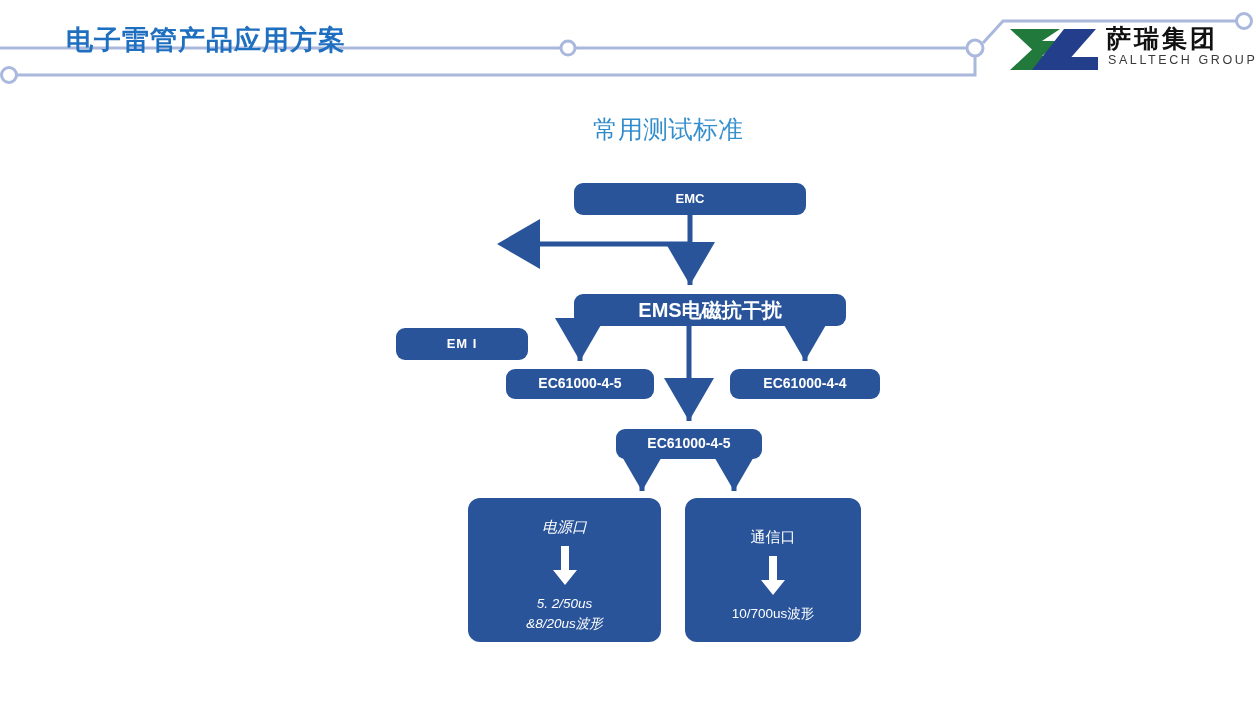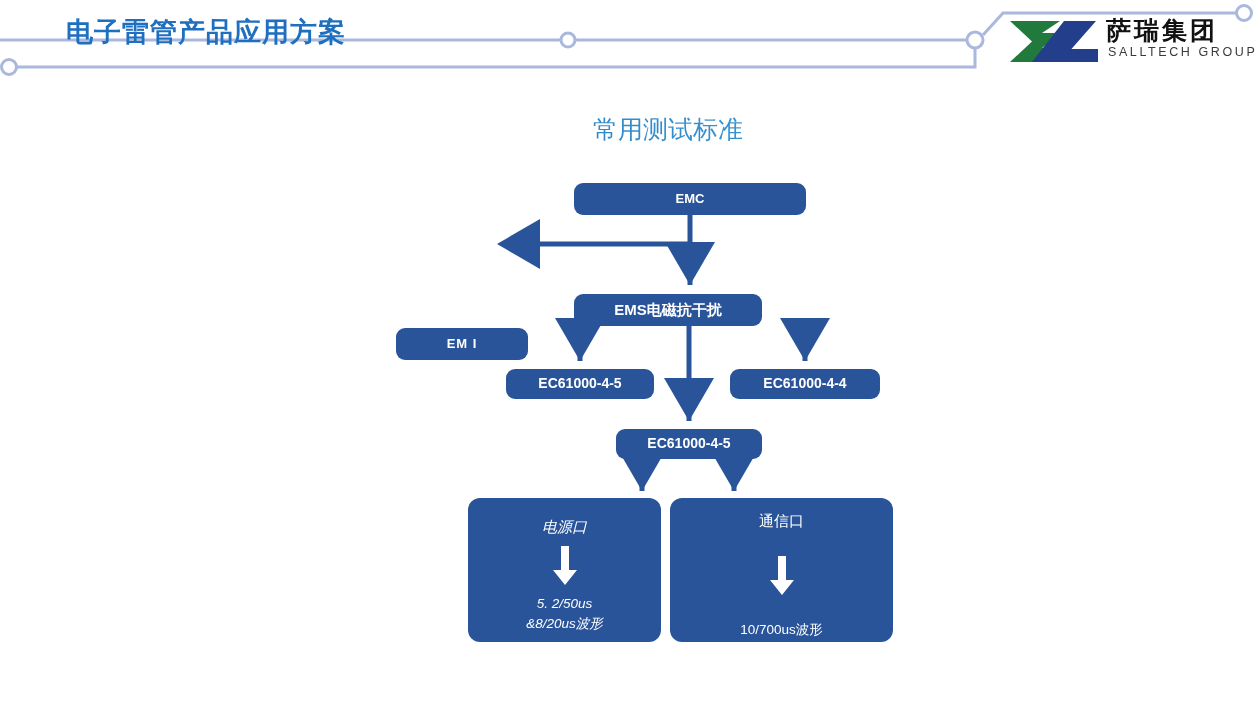--- a/index.html
+++ b/index.html
@@ -7,21 +7,21 @@
   body{
     width:1256px;height:705px;
     background:#ffffff;
     font-family:"Liberation Sans","DejaVu Sans",sans-serif;
     overflow:hidden;
     position:relative;
   }
   .slide{position:absolute;inset:0;}
 
   
-  .header{position:absolute;left:0;top:0;width:1112px;height:95px;}
+  .header{position:absolute;left:0;top:8px;width:1112px;height:95px;}
   .header-deco{position:absolute;left:0;top:0;width:1256px;height:95px;}
   .page-title{
     position:absolute;left:66px;top:14px;
     font-size:27px;font-weight:bold;
     color:#1F6FC0;
     letter-spacing:1px;
     white-space:nowrap;
   }
 
   
@@ -61,27 +61,27 @@
     box-sizing:border-box;
     text-align:center;
     font-family:"Liberation Sans","DejaVu Sans",sans-serif;
   }
   .node.pill{border-radius:9px;font-weight:bold;}
   .node.big{border-radius:12px;}
   .n-label{line-height:1.25;white-space:nowrap;}
 
   .node-emc{left:534px;top:88px;width:232px;height:32px;font-size:13px;}
   .node-emi{left:356px;top:233px;width:132px;height:32px;font-size:13px;letter-spacing:1px;}
-  .node-ems{left:534px;top:199px;width:188px;height:32px;font-size:15px;text-align:right;}
+  .node-ems{left:534px;top:199px;width:272px;height:32px;font-size:20px;text-align:right;}
   .node-442{left:466px;top:274px;width:148px;height:30px;font-size:14px;}
   .node-444{left:690px;top:274px;width:150px;height:30px;font-size:14px;}
   .node-445{left:576px;top:334px;width:146px;height:30px;font-size:14px;}
 
   .node-power{left:428px;top:403px;width:193px;height:144px;font-style:italic;}
-  .node-comm{left:630px;top:403px;width:223px;height:144px;gap:16px;}
+  .node-comm{left:645px;top:403px;width:176px;height:144px;}
 
   .port-title{font-size:15px;margin-top:11px;}
   .port-arrow{margin:9px 0 8px 0;line-height:0;}
   .port-body{font-size:13.5px;line-height:1.45;}
 </style>
 </head>
 <body>
 
 <div class="slide">
 

